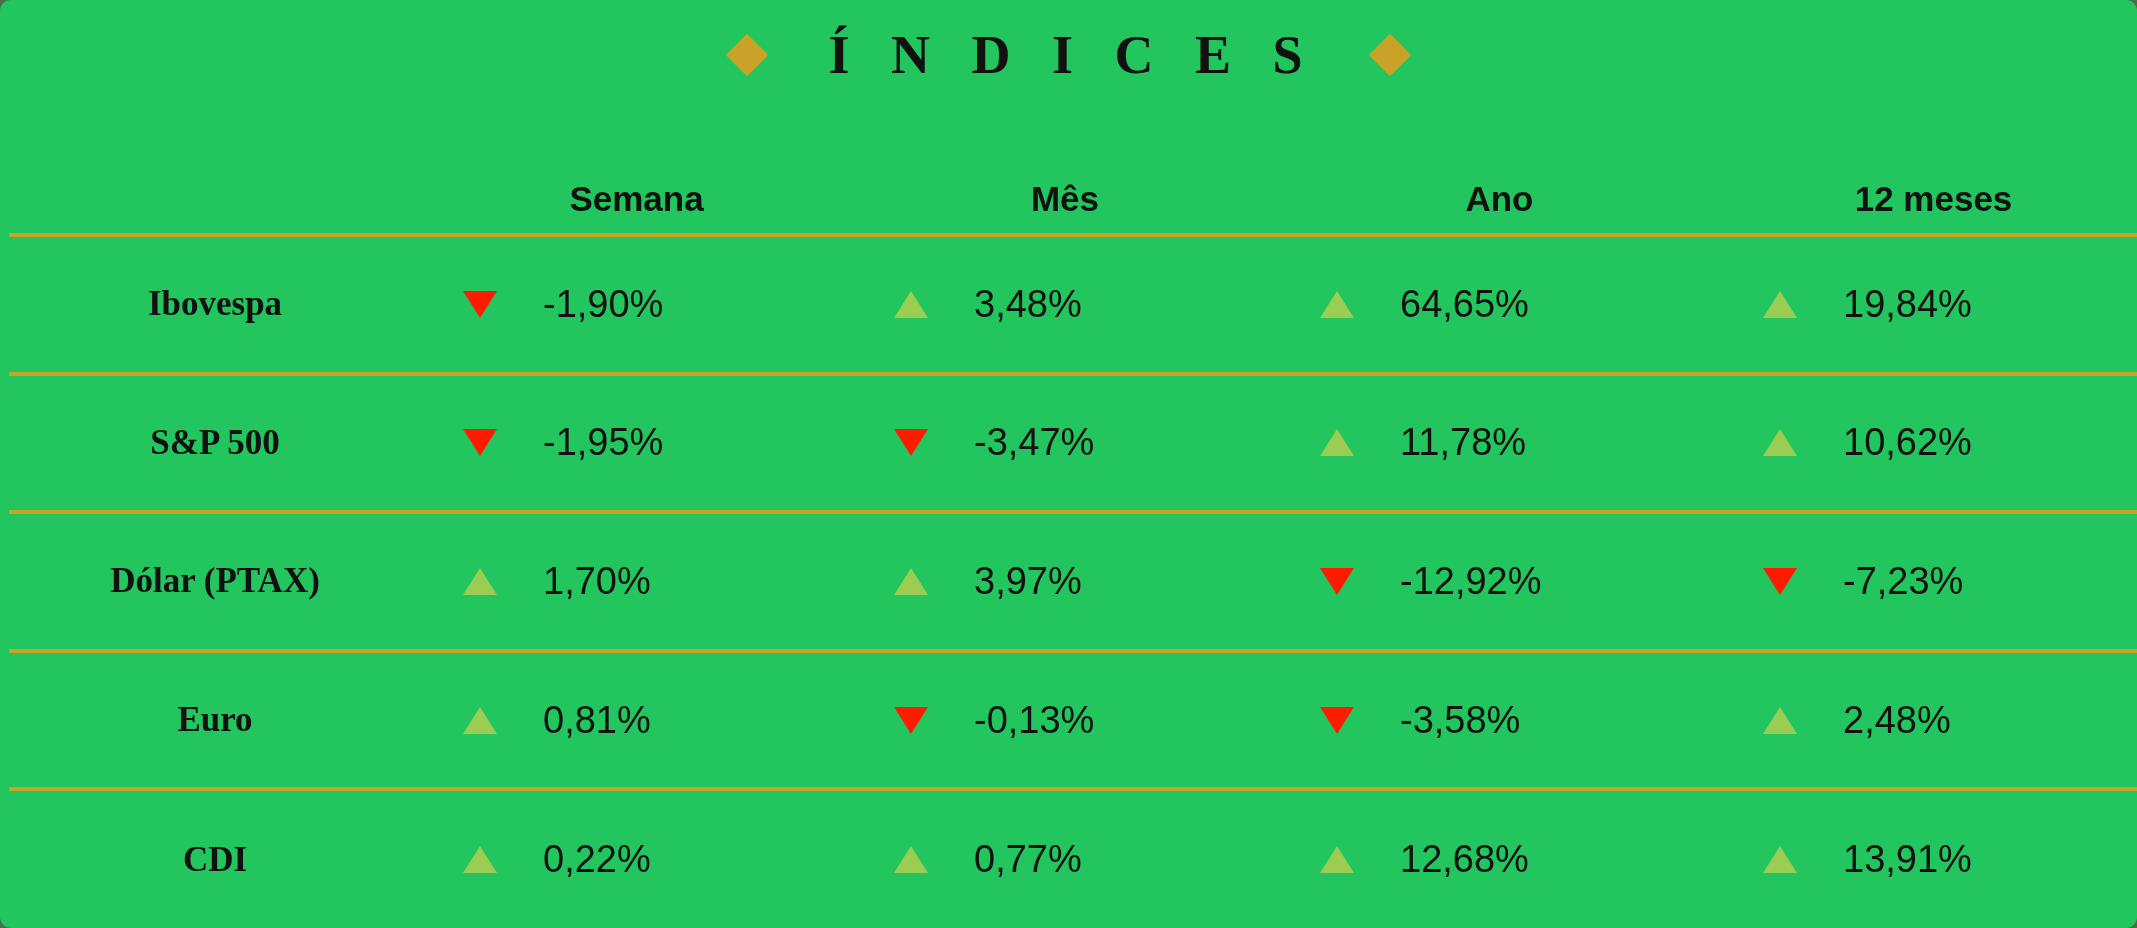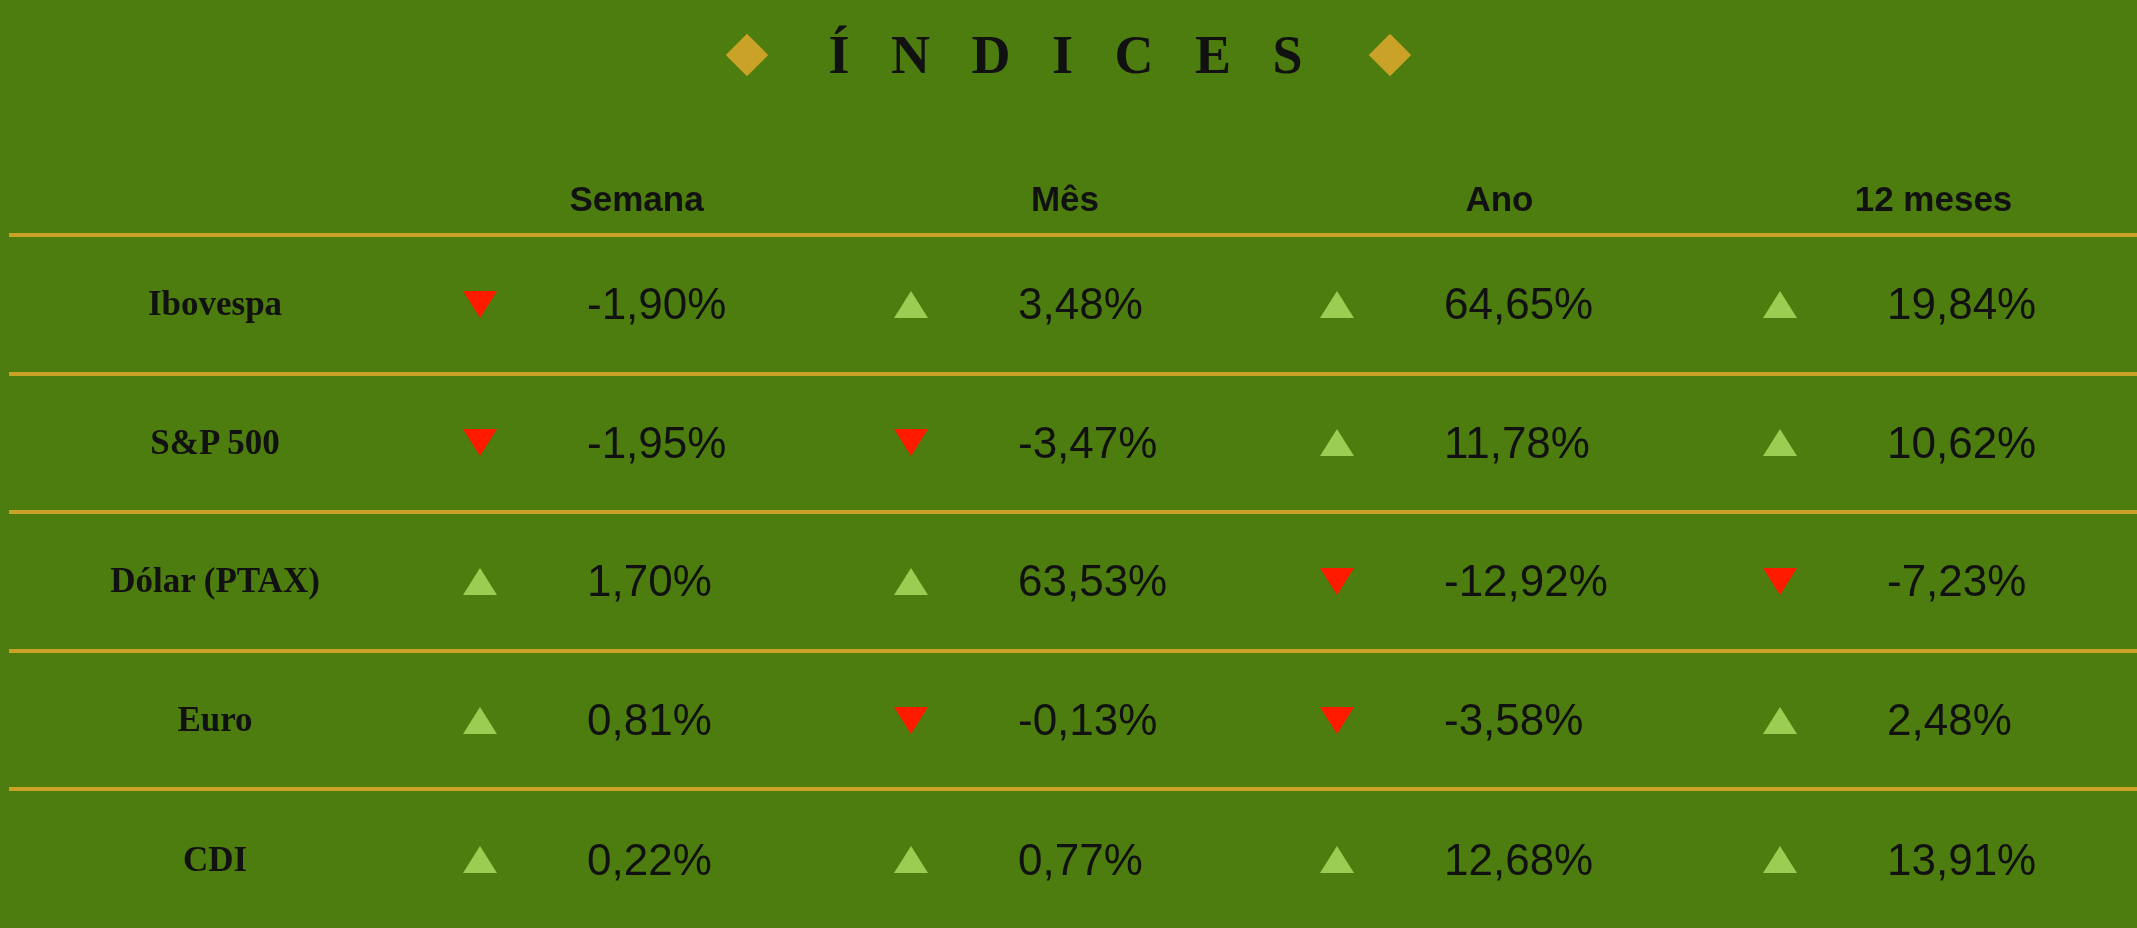--- a/index.html
+++ b/index.html
@@ -10,21 +10,22 @@
     width: 2137px;
     height: 928px;
     background: #4a6f4c;
     font-family: "Liberation Sans", sans-serif;
     overflow: hidden;
   }
   .page {
     position: relative;
     width: 2137px;
     height: 928px;
-    background: #4d7c0f;
+    background: #22c55e;
+    border-radius: 11px;
   }
 
   
   .title-bar {
     position: absolute;
     top: 0;
     left: 0;
     width: 2137px;
     height: 110px;
     display: flex;
@@ -114,25 +115,24 @@
     border-left: 17px solid transparent;
     border-right: 17px solid transparent;
     border-bottom: 27px solid #9acd52;
   }
   .arrow.down {
     border-left: 17px solid transparent;
     border-right: 17px solid transparent;
     border-top: 27px solid #ff1a00;
   }
   .value {
-    font-size: 44px;
+    font-size: 38px;
     color: #111111;
     font-family: "Liberation Sans", sans-serif;
     white-space: nowrap;
-    margin-left: 44px;
   }
 </style>
 </head>
 <body>
 
 <div class="page">
 
   <div class="title-bar">
     <span class="diamond"></span>
     <span class="title-text">Í N D I C E S</span>
@@ -218,21 +218,21 @@
         <td class="row-label">Dólar (PTAX)</td>
         <td class="sep-l">
           <div class="cell-inner">
             <span class="arrow up"></span>
             <span class="value">1,70%</span>
           </div>
         </td>
         <td class="sep-l">
           <div class="cell-inner">
             <span class="arrow up"></span>
-            <span class="value">63,53%</span>
+            <span class="value">3,97%</span>
           </div>
         </td>
         <td class="sep-l">
           <div class="cell-inner">
             <span class="arrow down"></span>
             <span class="value">-12,92%</span>
           </div>
         </td>
         <td class="sep-l">
           <div class="cell-inner">

